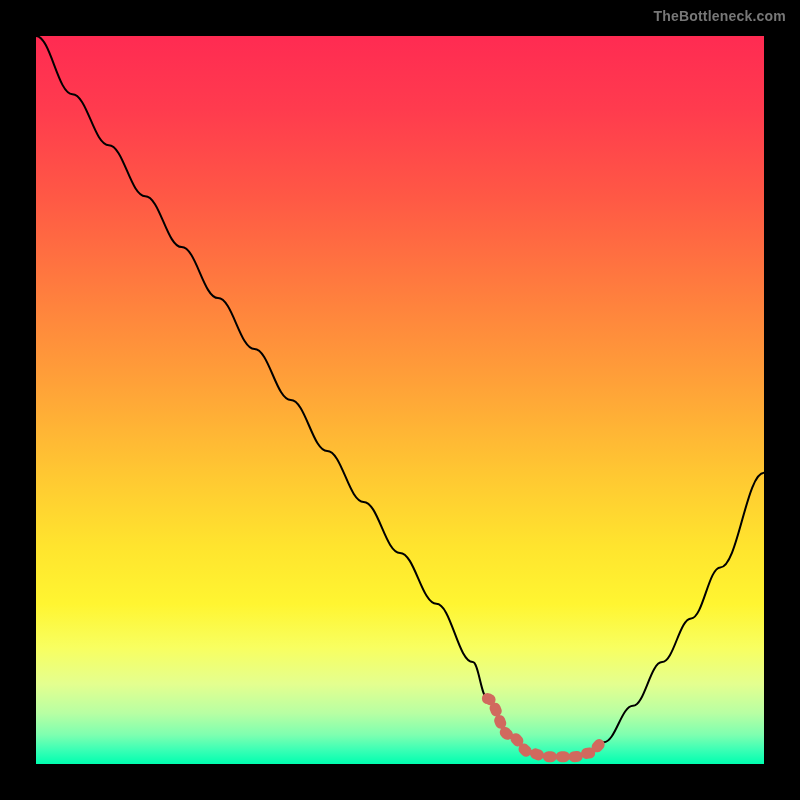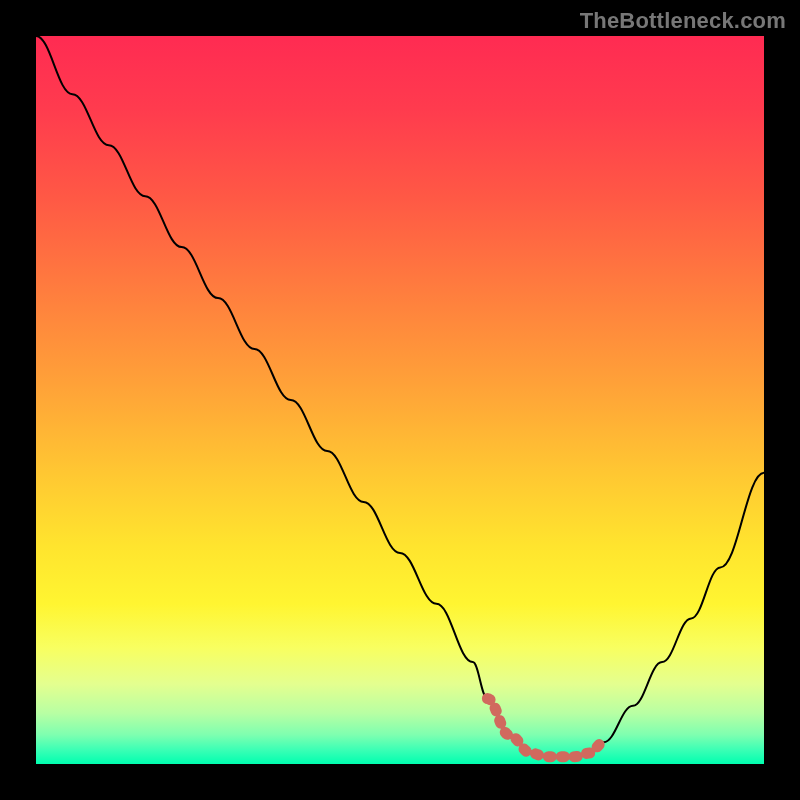--- a/index.html
+++ b/index.html
@@ -38,21 +38,21 @@
       #7effb0 96%,
       #3dffb5 98%,
       #00ffb0 100%
     );
   }
   .watermark {
     position: absolute;
     top: 8px;
     right: 14px;
     font-family: Arial, Helvetica, sans-serif;
-    font-size: 22px;
+    font-size: 14px;
     font-weight: 600;
     color: #777;
     letter-spacing: 0.2px;
     user-select: none;
   }
   svg.overlay {
     position: absolute;
     left: 0;
     top: 0;
     width: 728px;

